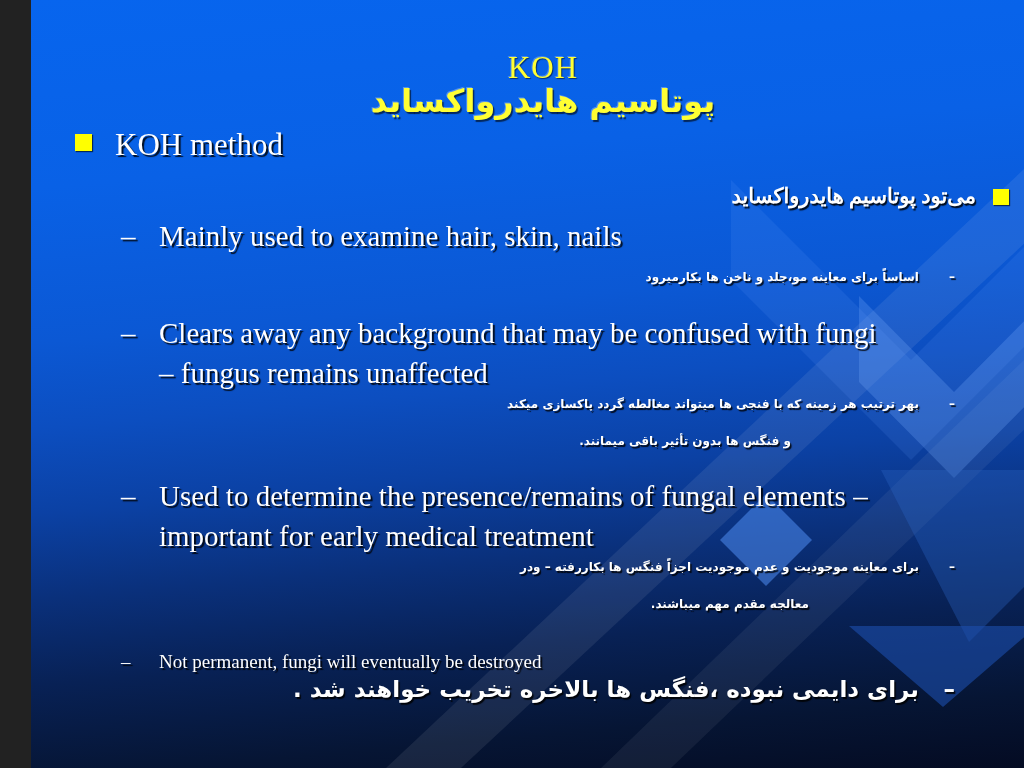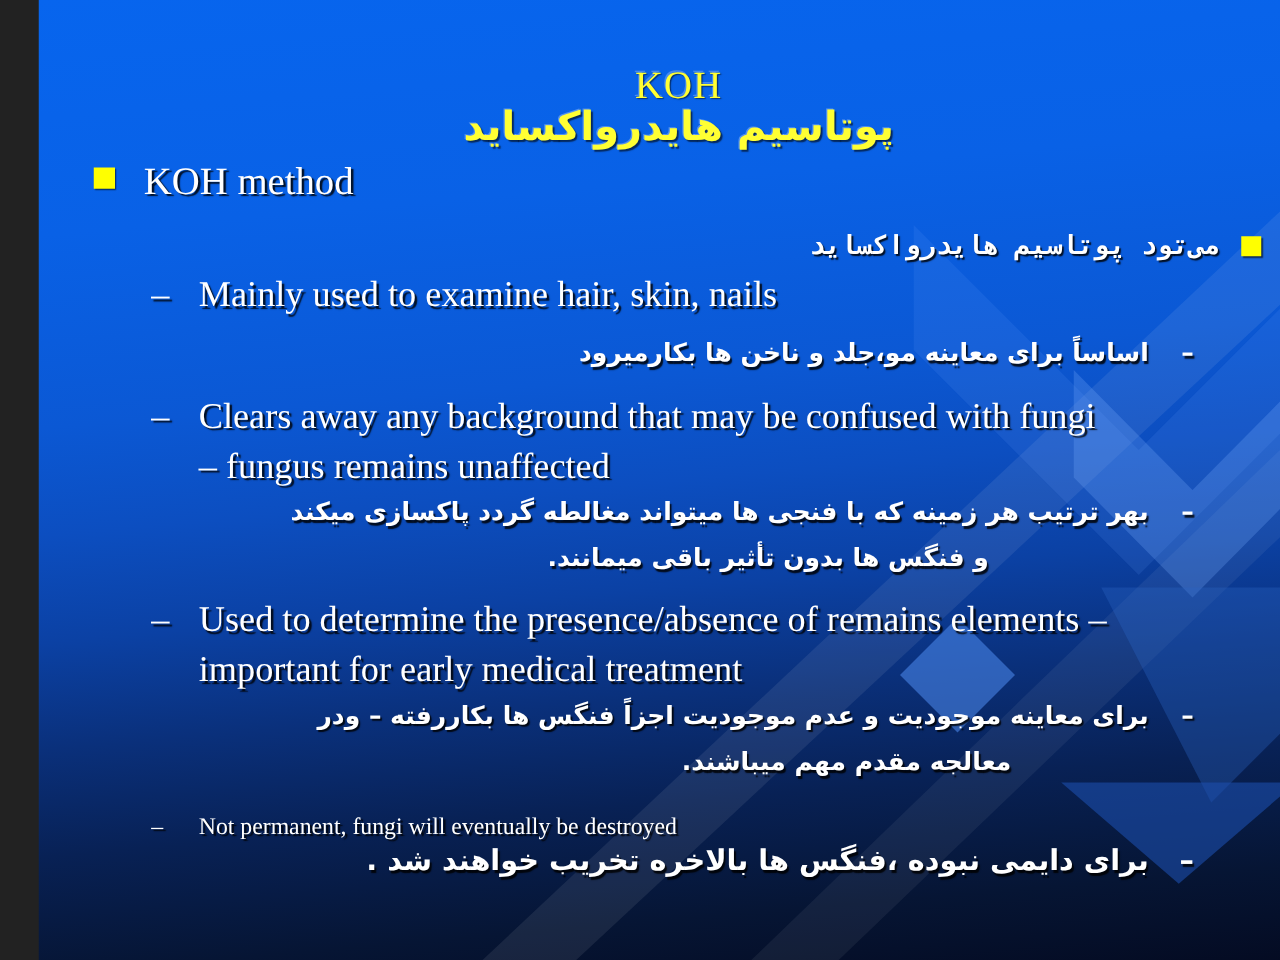--- a/index.html
+++ b/index.html
@@ -49,41 +49,41 @@
     display:inline-block;width:17px;height:17px;background:#ffff00;
     box-shadow:1px 1px 1px rgba(0,0,0,.6);
     transform:translateY(-4px);
   }
   .l1-en .sq{margin-right:23px;}
 
   
   .l1-fa{
     position:absolute;right:46px;top:184px;
     direction:rtl;text-align:center;
-    font-family:Liberation Mono, monospace;font-weight:bold;font-size:21px;
+    font-family:Liberation Serif, serif;font-weight:bold;font-size:21px;
     color:#fff;white-space:nowrap;
     text-shadow:1.5px 2px 1px rgba(0,0,0,.85);
   }
   .l1-fa .sq{width:16px;height:16px;margin-left:17px;transform:translateY(2px);}
 
   
   .en-sub{
     position:absolute;left:90px;
     color:#fff;font-size:29px;line-height:40px;white-space:nowrap;
     text-shadow:2px 2px 1px rgba(0,0,0,.85);
   }
   .en-sub .dash{display:inline-block;width:38px;}
   .en-sub .cont{margin-left:38px;}
   .en-small{font-size:19px;}
 
   
   .fa-sub{
     position:absolute;
     direction:rtl;text-align:right;
-    font-family:"DejaVu Sans",sans-serif;font-weight:bold;font-size:20px;
+    font-family:"DejaVu Sans",sans-serif;font-weight:bold;font-size:12px;
     color:#fff;white-space:nowrap;
     text-shadow:1.5px 2px 1px rgba(0,0,0,.85);
   }
   .fa-sub .dash{display:inline-block;width:36px;direction:ltr;text-align:right;}
   .fa-large{font-size:23px;}
 
   
   #it2{top:216px;}
   #it3{right:100px;top:270px;}
   #it4{top:313px;}
@@ -133,21 +133,21 @@
     <div><span class="dash">–</span><span>Clears away any background that may be confused with fungi</span></div>
     <div class="cont">– fungus remains unaffected</div>
   </div>
 
   <div id="it5b" class="fa-sub">و فنگس ها بدون تأثیر باقی میمانند.</div>
   <div id="it5a" class="fa-sub">
     <span class="dash">–</span><span>بهر ترتیب هر زمینه که با فنجی ها میتواند مغالطه گردد پاکسازی میکند</span>
   </div>
 
   <div id="it6" class="en-sub">
-    <div><span class="dash">–</span><span>Used to determine the presence/absence of remains elements –</span></div>
+    <div><span class="dash">–</span><span>Used to determine the presence/remains of fungal elements –</span></div>
     <div class="cont">important for early medical treatment</div>
   </div>
 
   <div id="it7a" class="fa-sub">
     <span class="dash">–</span><span>برای معاینه موجودیت و عدم موجودیت اجزاً فنگس ها بکاررفته – ودر</span>
   </div>
   <div id="it7b" class="fa-sub">معالجه مقدم مهم میباشند.</div>
 
   <div id="it8" class="en-sub en-small">
     <span class="dash">–</span><span>Not permanent, fungi will eventually be destroyed</span>

